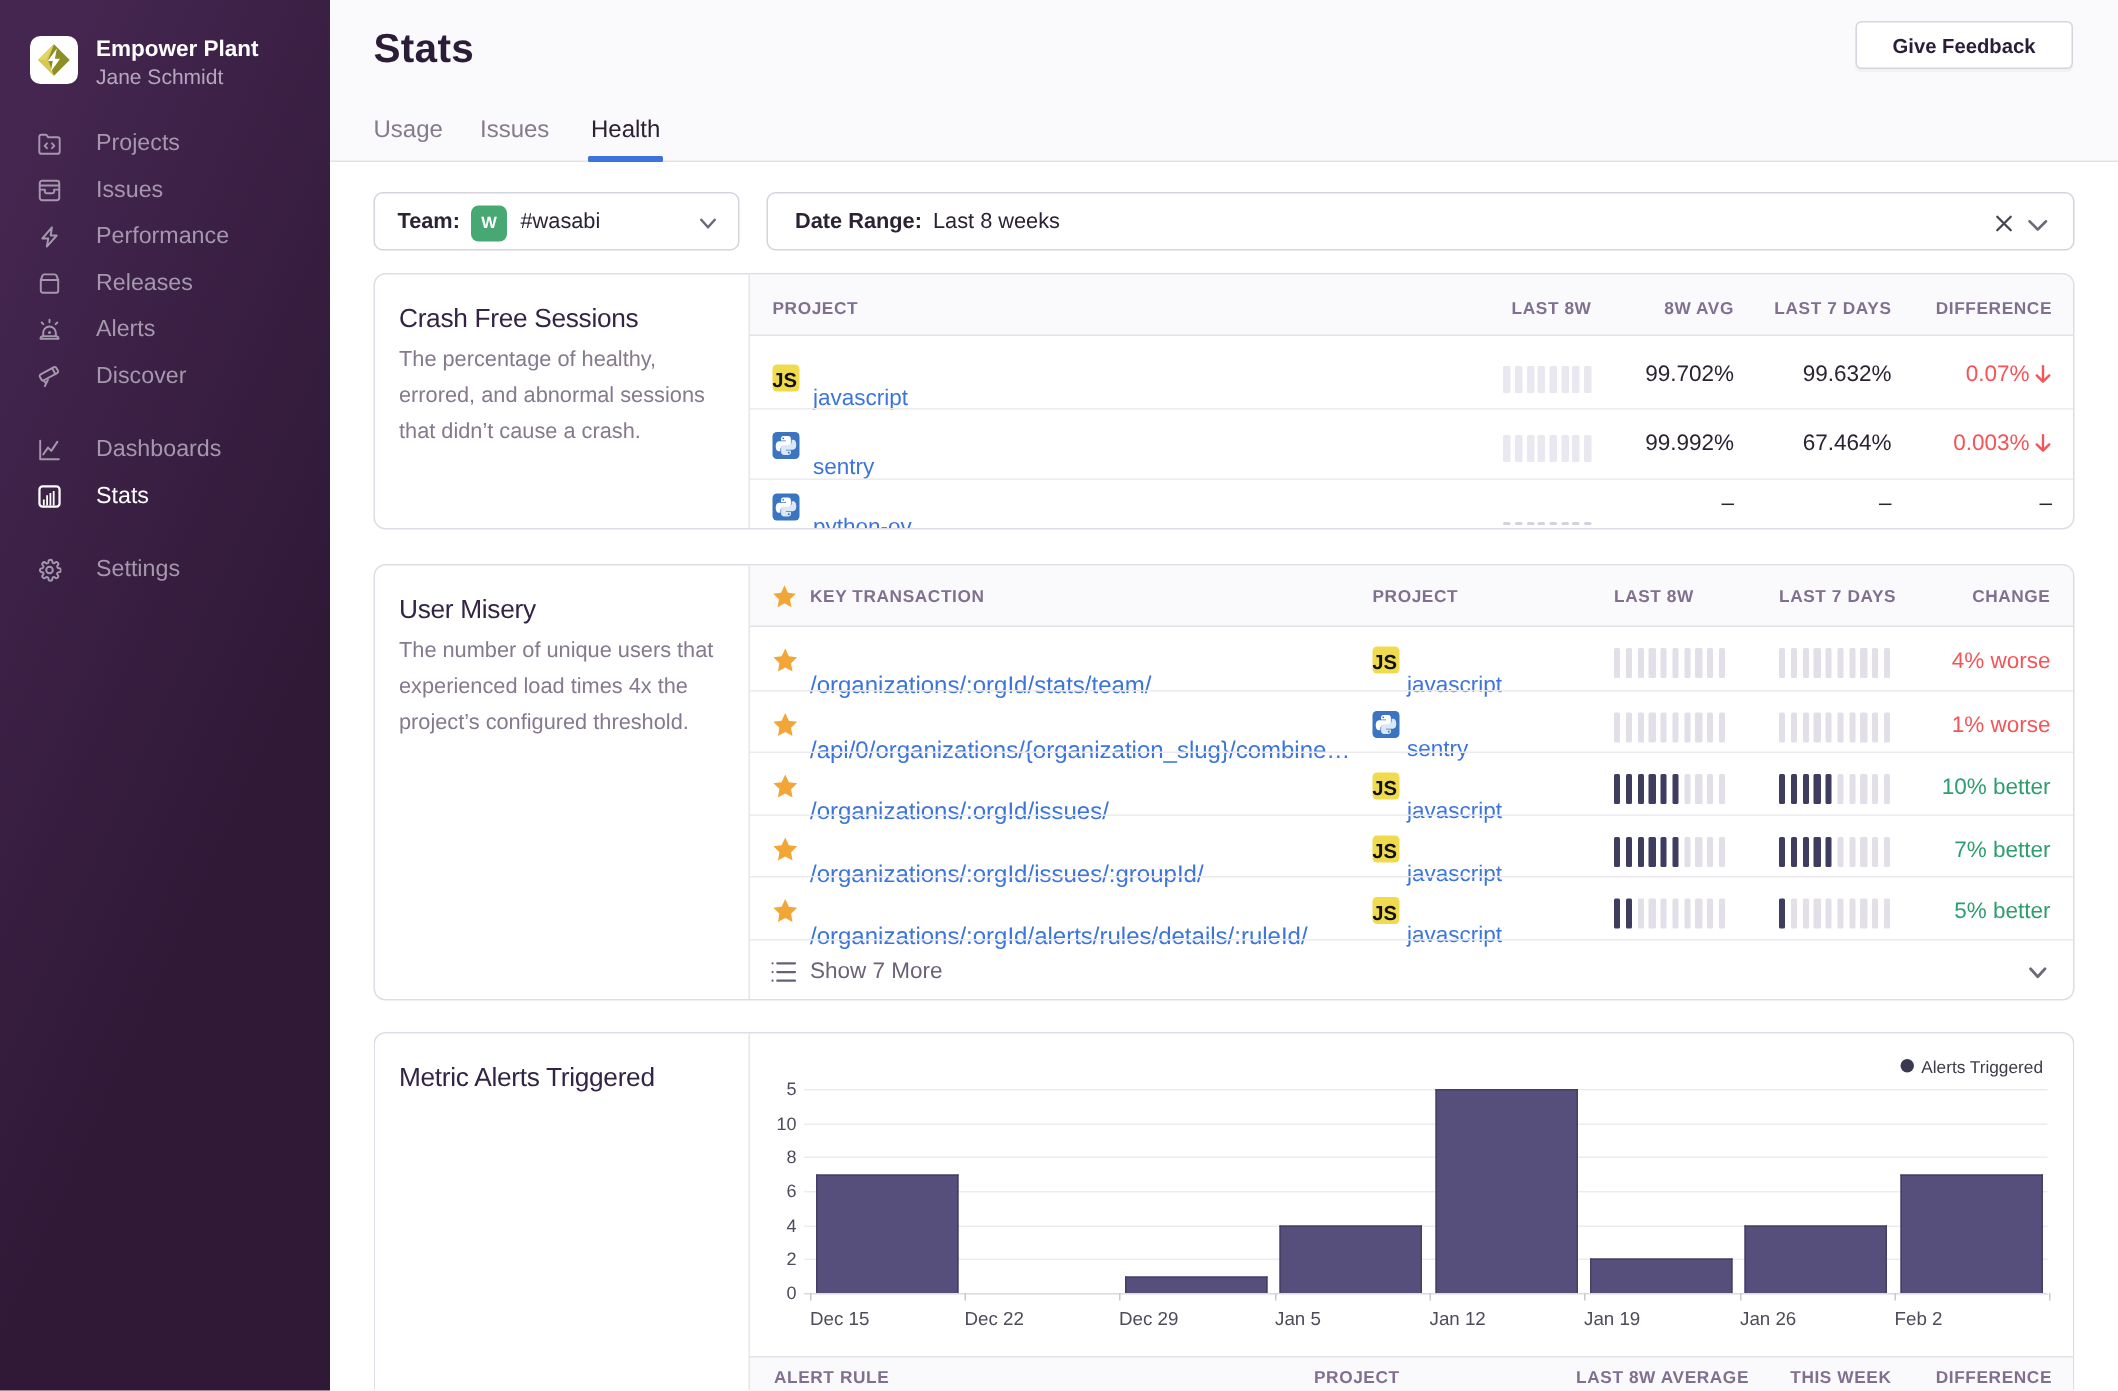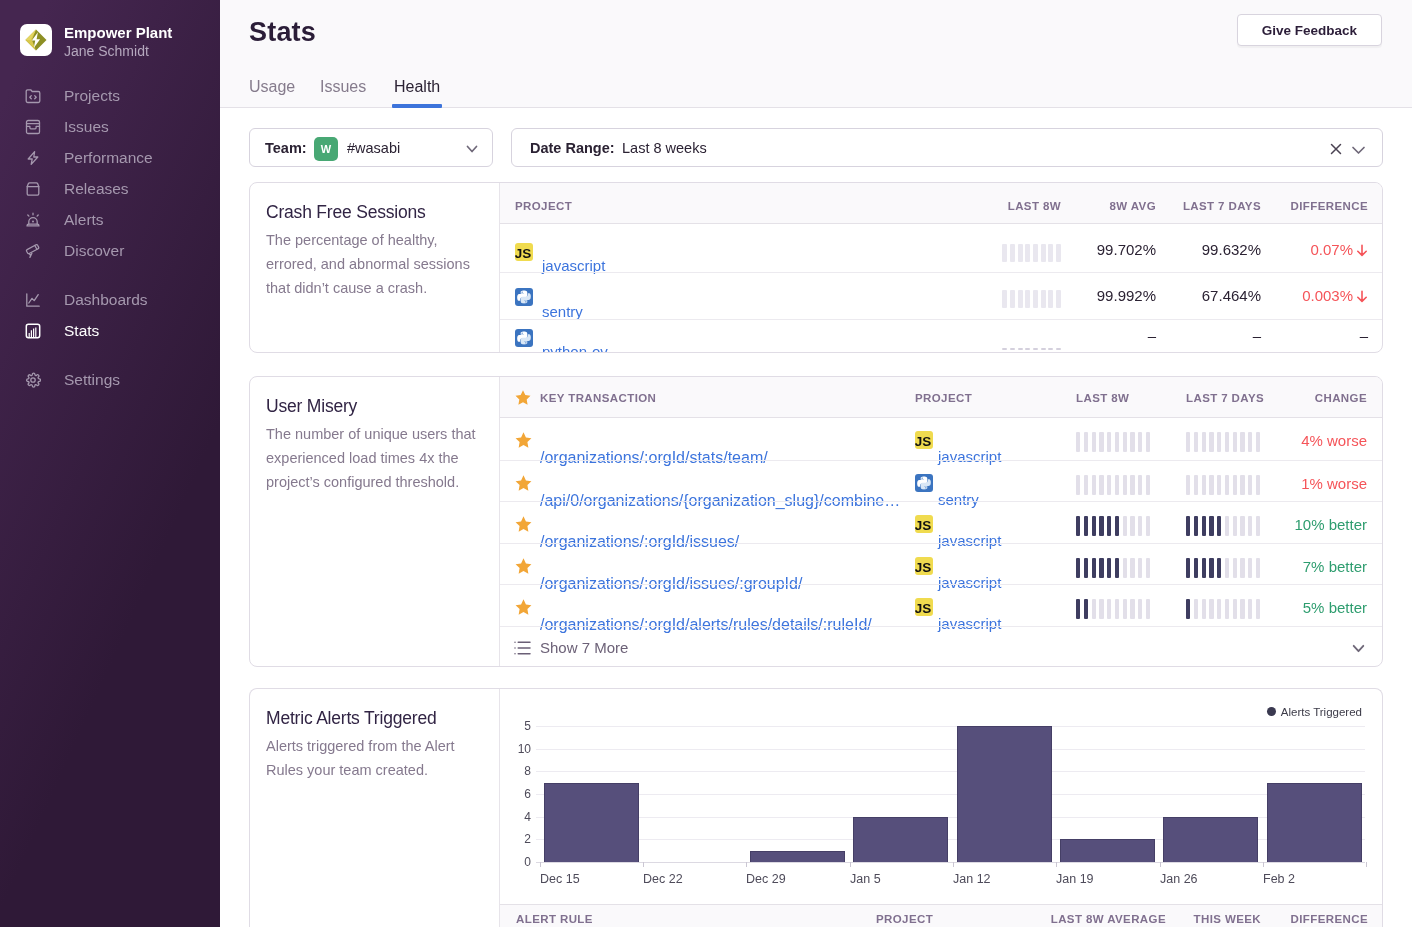--- a/index.html
+++ b/index.html
@@ -476,21 +476,20 @@
           <span class="cell" style="left:40px;top:12px;color:#6c6177;">Show 7 More</span>
           <svg class="chev" style="position:absolute;right:16px;top:14px;" width="15" height="15" viewBox="0 0 14 14">
               <path d="M2.5 4.5 7 9.5l4.5-5"></path>
             </svg>
         </div>
       </div>
     </div>
     <div class="panel" id="panel3">
       <div class="pdesc" style="border-bottom:none;">
         <h3>Metric Alerts Triggered</h3>
-        <p>Alerts triggered from the Alert Rules your team created.</p>
       </div>
       <div class="ptable">
         <div id="legend"><span id="legend-dot"></span>Alerts Triggered</div>
         <div id="chart">
           <div class="gline" style="top:37px;"></div>
           <div class="gline" style="top:60px;"></div>
           <div class="gline" style="top:82px;"></div>
           <div class="gline" style="top:105px;"></div>
           <div class="gline" style="top:128px;"></div>
           <div class="gline" style="top:150px;"></div>

